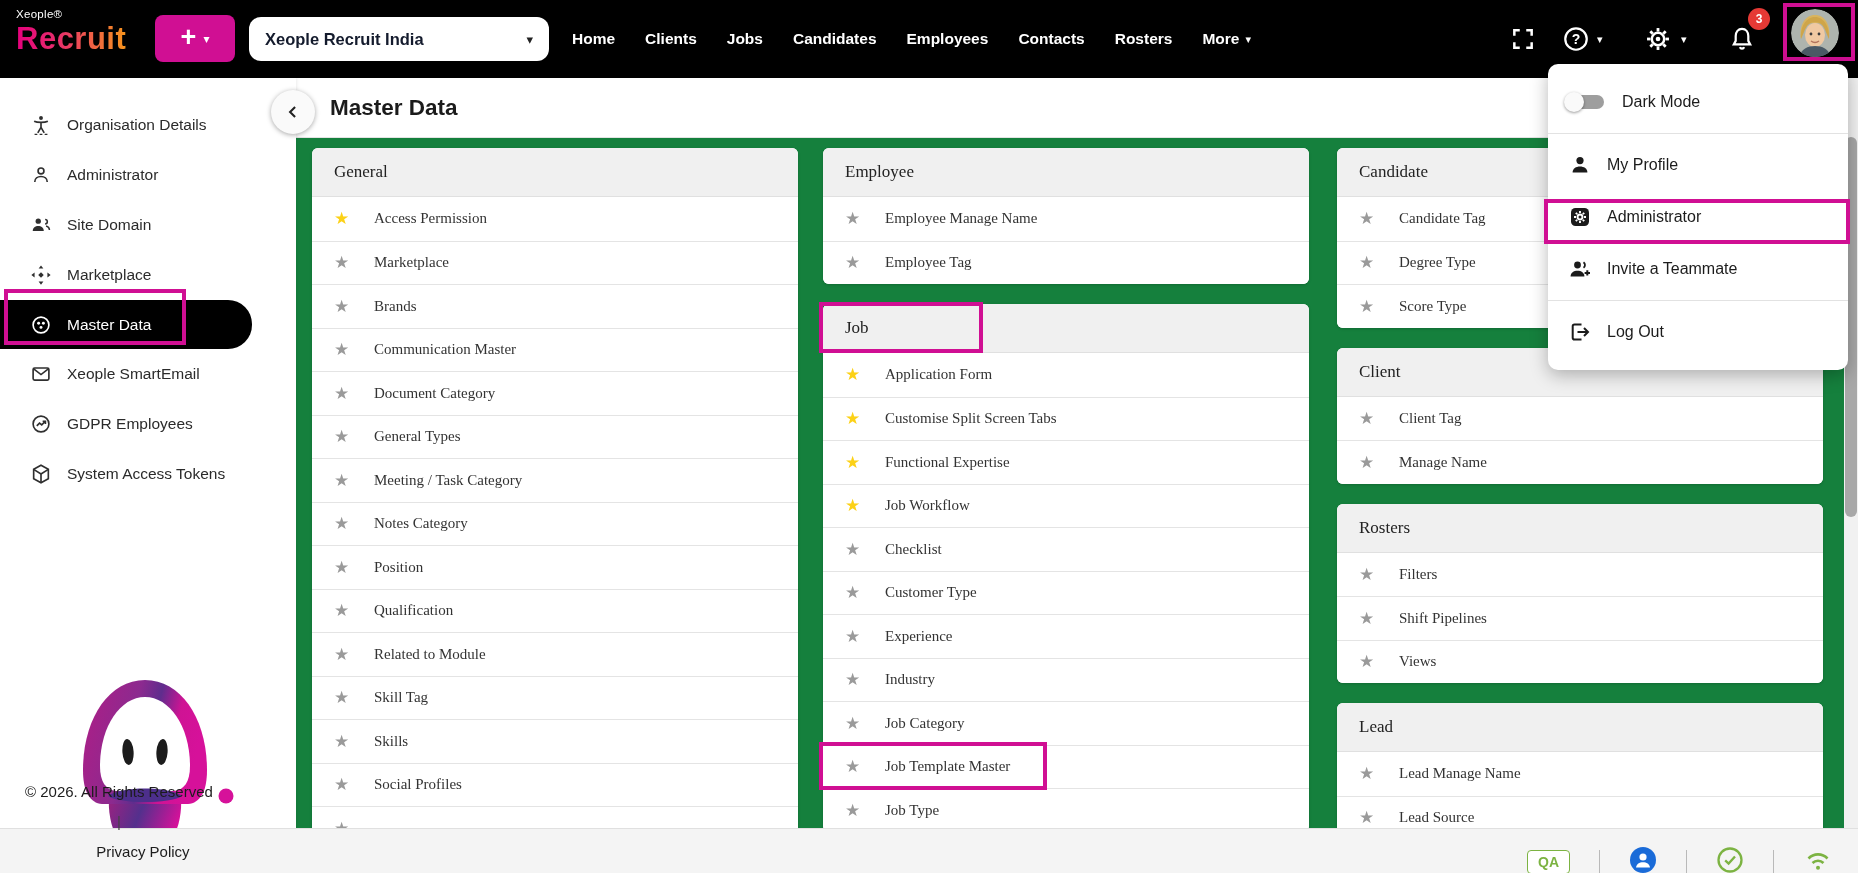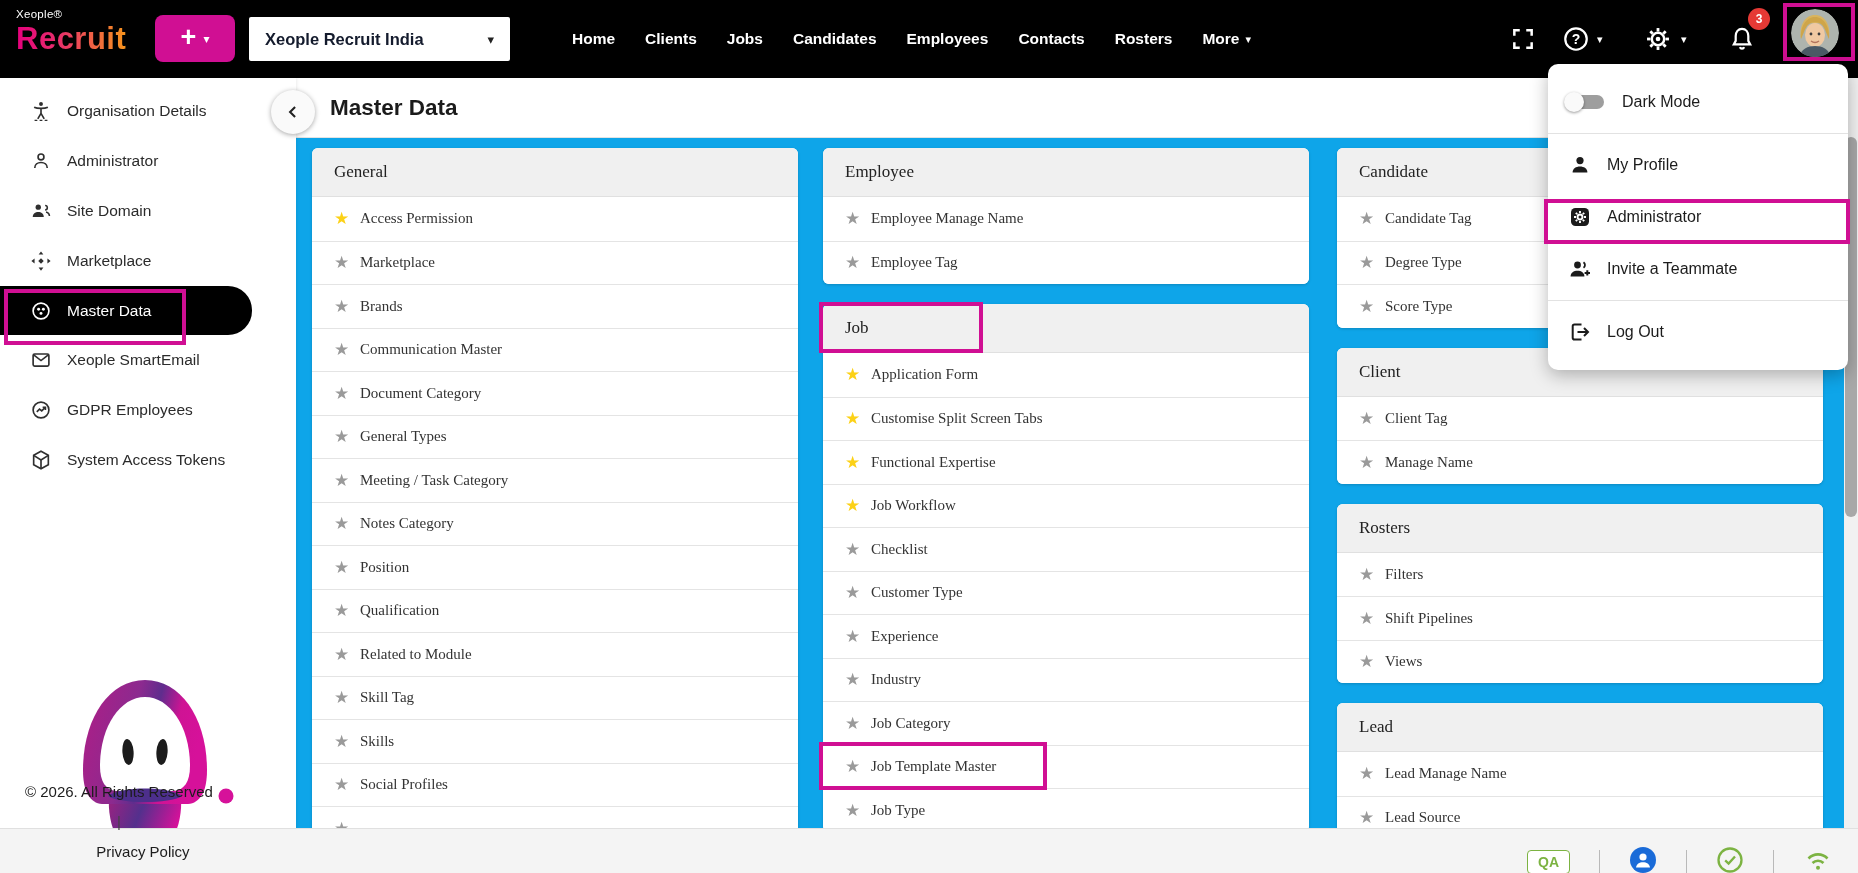--- a/index.html
+++ b/index.html
@@ -1,49 +1,49 @@
 <!DOCTYPE html>
 <html><head>
 <meta charset="utf-8">
 <style>
   * { margin:0; padding:0; box-sizing:border-box; }
   html,body { background:#cfd6da; }
   body { font-family:"Liberation Sans", sans-serif; }
-  #root { position:relative; width:1858px; height:873px; overflow:hidden; background:#0ea5e9; }
+  #root { position:relative; width:1858px; height:873px; overflow:hidden; background:#15803d; }
 
   
   .topbar { position:absolute; left:0; top:0; width:1858px; height:78px; background:#000; z-index:40; }
   .logo { position:absolute; left:16px; top:9px; line-height:1; }
   .logo-small { color:#fff; font-size:11.5px; letter-spacing:.3px; display:block; margin-bottom:2px; }
   .logo-main { font-size:31px; font-weight:bold; letter-spacing:.5px;
     background:linear-gradient(90deg,#e5007d 0%, #e8316a 40%, #f7941d 100%);
     -webkit-background-clip:text; background-clip:text; color:transparent; }
   .add-btn { position:absolute; left:155px; top:15px; width:80px; height:47px; background:#d00f93;
     border-radius:8px; display:flex; align-items:center; justify-content:center; gap:7px; cursor:pointer; }
   .add-btn .plus { color:#fff; font-size:27px; font-weight:bold; line-height:1; margin-top:-3px; }
   .add-btn .caret { color:#fff; font-size:12px; }
-  .tenant { position:absolute; left:249px; top:17px; width:261px; height:44px; background:#fff; border-radius:2px;
+  .tenant { position:absolute; left:249px; top:17px; width:300px; height:44px; background:#fff; border-radius:12px;
     display:flex; align-items:center; justify-content:space-between; padding:0 16px; cursor:pointer; }
   .tenant-label { font-size:16.5px; font-weight:bold; color:#141b2d; }
   .tenant .caret { color:#222; font-size:13px; }
   .topnav { position:absolute; left:572px; top:0; height:78px; display:flex; align-items:center; gap:30px; }
   .topnav a { color:#fff; font-size:15.5px; font-weight:bold; text-decoration:none; cursor:pointer; white-space:nowrap; }
   .topnav .with-caret { display:flex; align-items:center; gap:6px; }
   .topnav .caret { color:#fff; font-size:11px; }
   .tb-icon { position:absolute; top:0; height:78px; display:flex; align-items:center; cursor:pointer; }
   .tb-caret { color:#fff; font-size:11px; }
   .badge { position:absolute; left:1748px; top:8px; width:22px; height:22px; border-radius:50%;
     background:#e53935; color:#fff; font-size:12px; font-weight:bold; display:flex; align-items:center;
     justify-content:center; z-index:42; }
   .avatar { position:absolute; left:1791px; top:9px; width:48px; height:48px; border-radius:50%; overflow:hidden; cursor:pointer; }
 
   
   .sidebar { position:absolute; left:0; top:78px; width:296px; height:795px; background:#fff; z-index:10;
     box-shadow:1px 0 3px rgba(0,0,0,.08); }
-  .side-list { padding-top:8px; }
+  .side-list { padding-top:22px; }
   .side-item { height:50px; display:flex; align-items:center; gap:15px; padding-left:30px;
     font-size:15.5px; font-weight:500; color:#2b2b2b; cursor:pointer; }
   .side-item svg { flex:0 0 auto; }
   .side-item.selected { width:252px; background:#000; color:#fff; border-radius:0 24px 24px 0; height:49px; }
   .mascot { position:absolute; left:78px; top:598px; }
 
   
   .page-header { position:absolute; left:296px; top:78px; width:1562px; height:60px; background:#fff; z-index:5;
     border-bottom:1px solid #e3e3e3; }
   .back-btn { position:absolute; left:271px; top:90px; width:44px; height:44px; border-radius:50%; background:#fafafa;
@@ -55,21 +55,21 @@
   .col1 { left:312px; top:148px; }
   .col2 { left:823px; top:148px; }
   .col3 { left:1337px; top:148px; }
   .card { background:#fff; border-radius:6px; box-shadow:0 1px 3px rgba(0,0,0,.18); overflow:hidden; }
   .card-header { height:49px; background:#f0f0f0; display:flex; align-items:center; padding-left:22px;
     font-size:17px; color:#222; border-bottom:1px solid #e0e0e0; }
   .row { height:43.5px; display:flex; align-items:center; cursor:pointer; background:#fff; }
   .row + .row { border-top:1px solid #e4e4e4; }
   .star { width:18px; margin-left:22px; font-size:17px; color:#9a9a9a; line-height:1; }
   .star.on { color:#fcd116; }
-  .row-label { margin-left:8px; font-size:15px; color:#333; }
+  .row-label { margin-left:22px; font-size:15px; color:#333; }
 
   
   .scrollbar { position:absolute; left:1844px; top:78px; width:14px; height:750px; background:#f1f1f1; z-index:20; }
   .scroll-thumb { position:absolute; left:1px; top:59px; width:12px; height:380px; background:#a8a8a8; border-radius:7px; }
 
   
   .footer { position:absolute; left:0; top:828px; width:1858px; height:45px; background:#f4f4f4;
     border-top:1px solid #e0e0e0; z-index:45; display:flex; align-items:center; }
   .footer-left { display:flex; align-items:center; gap:13px; padding-left:25px; font-size:15px; color:#1c1c1c;flex-direction:column; }
   .footer-left .sep { color:#444; }

